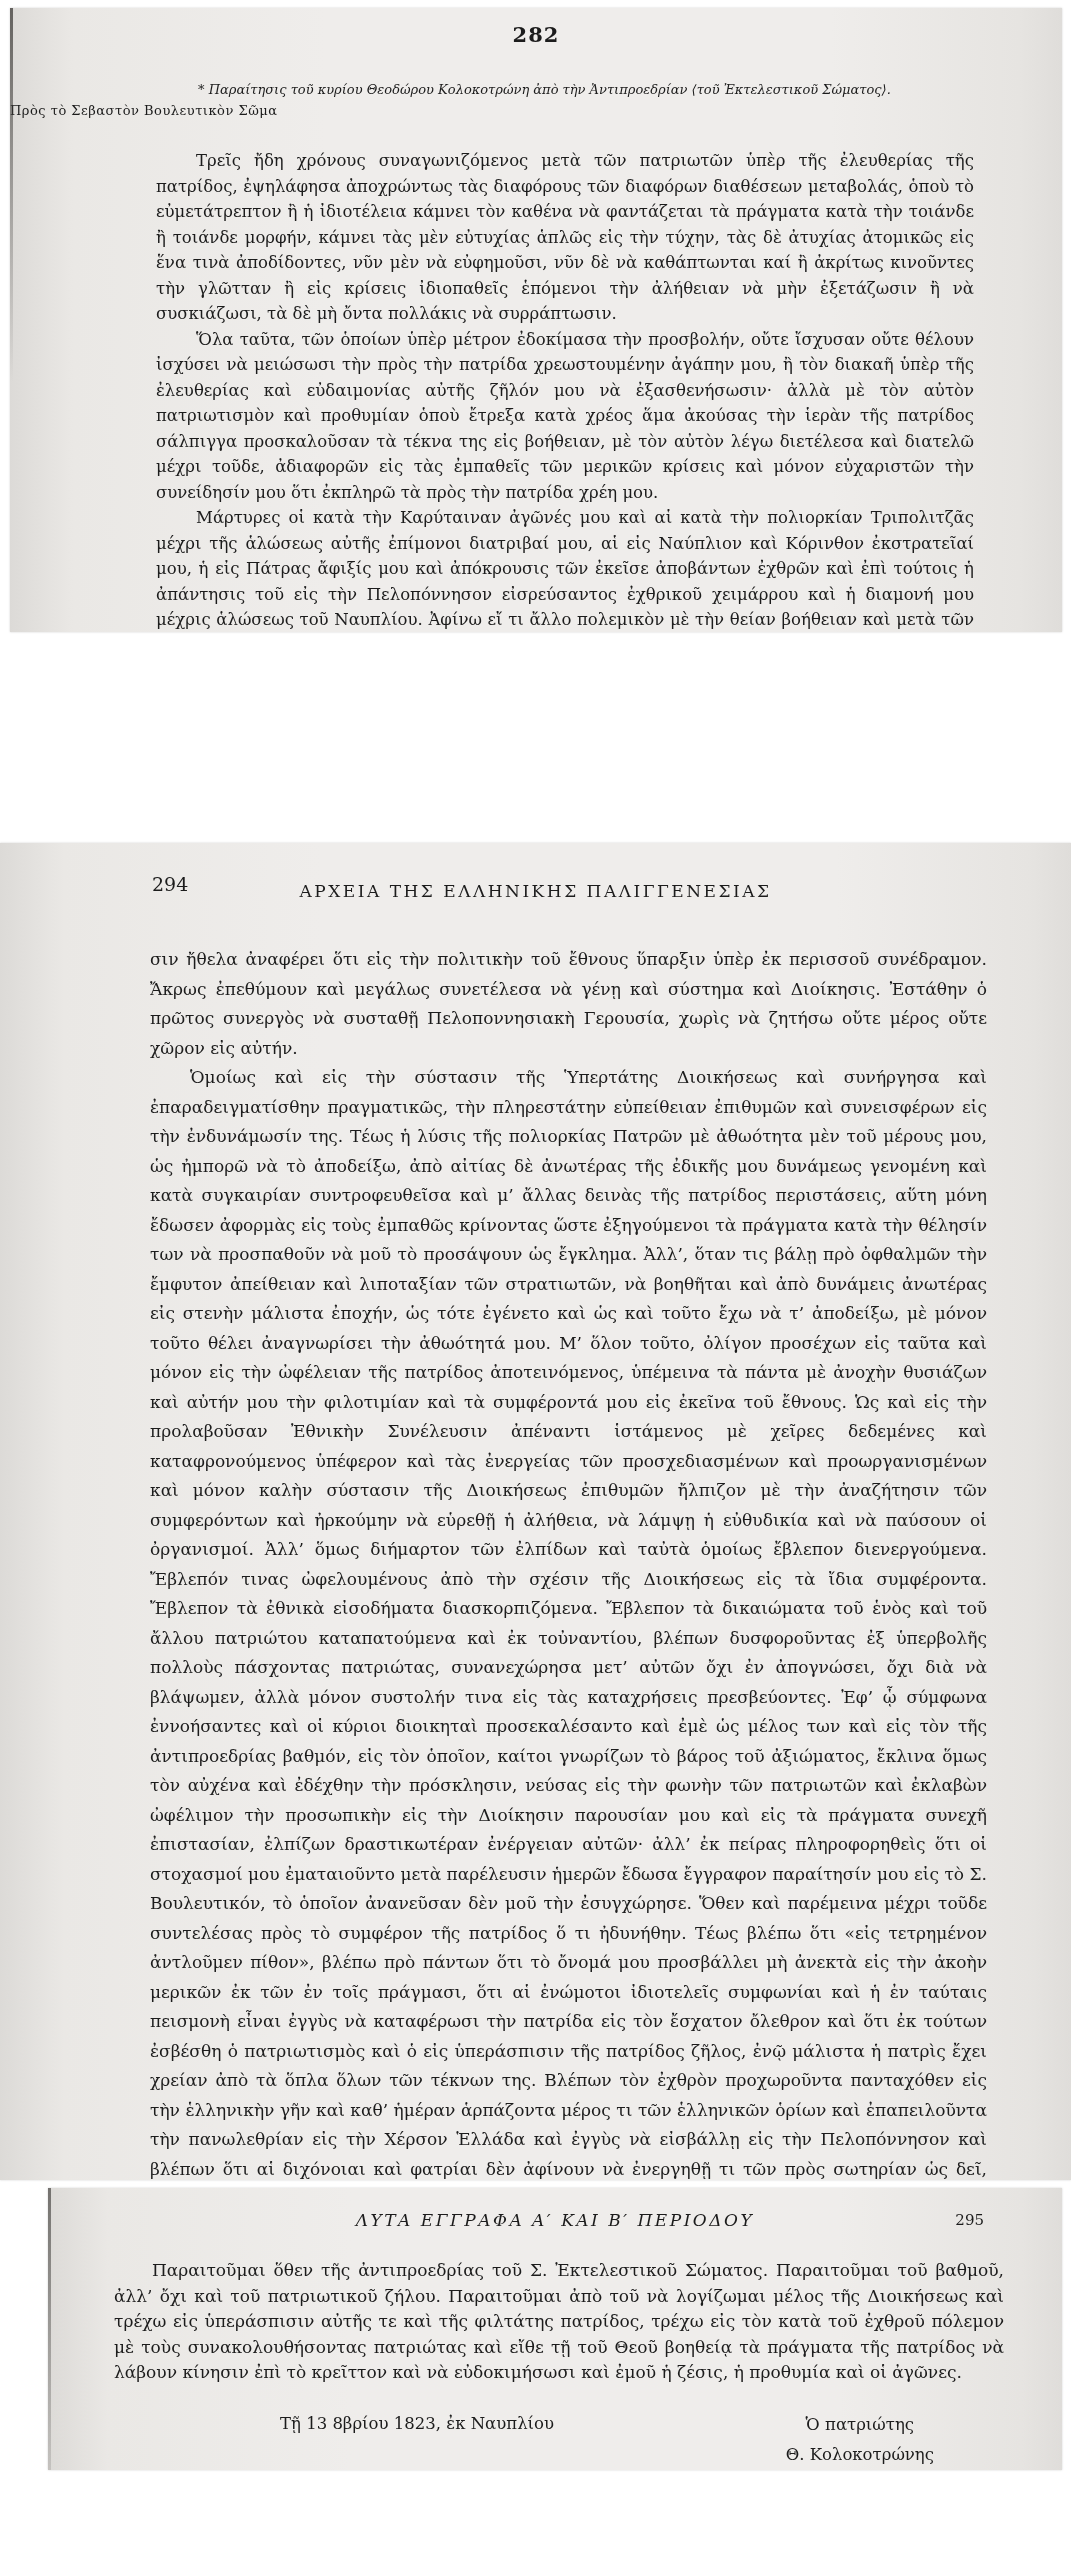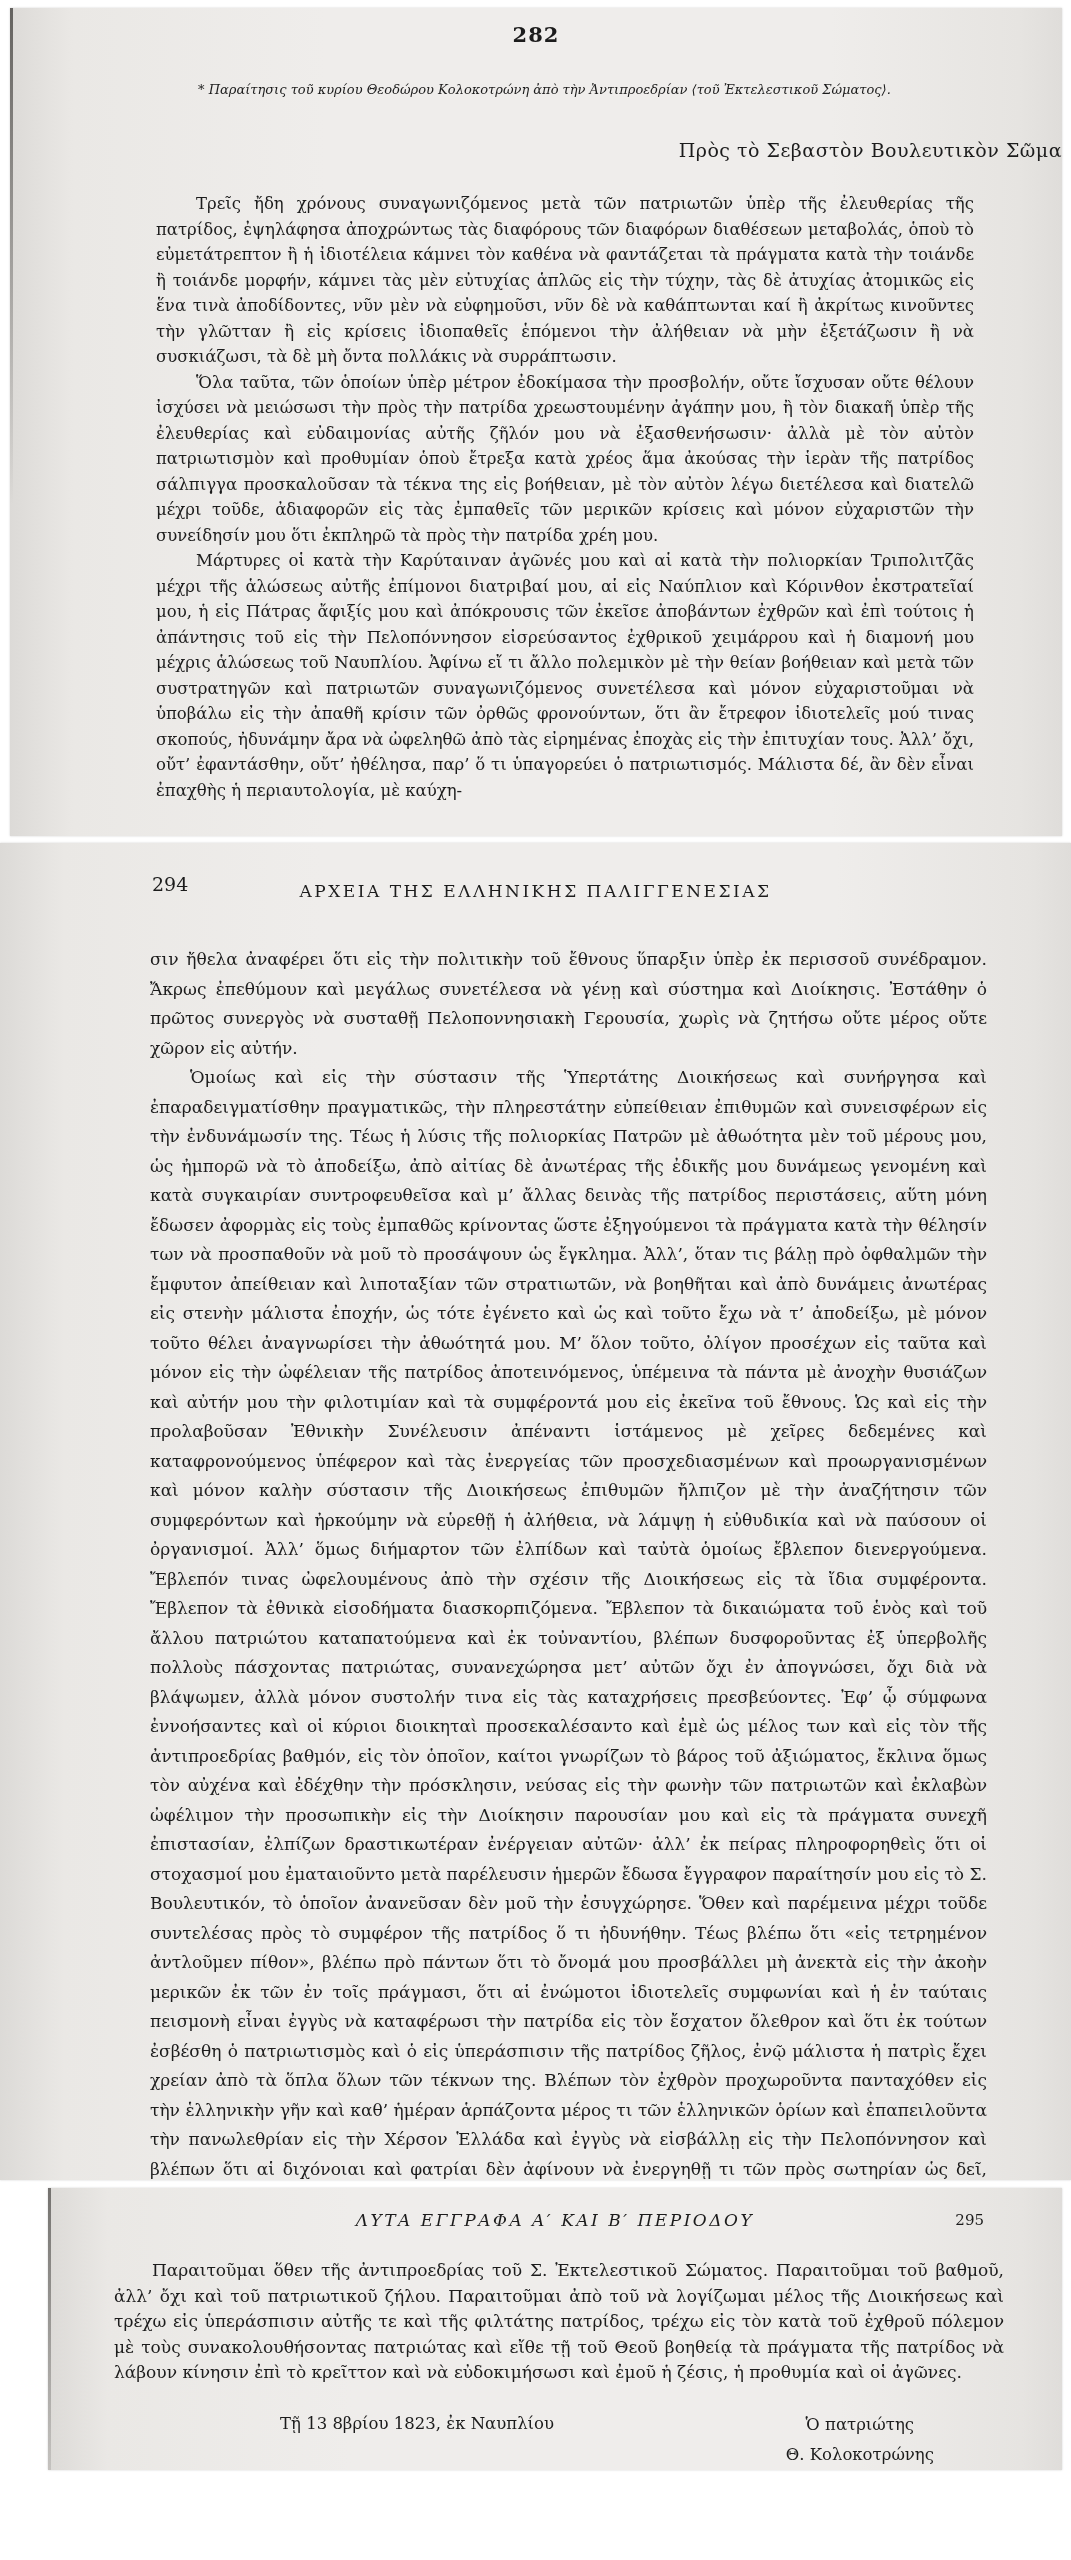--- a/index.html
+++ b/index.html
@@ -15,31 +15,31 @@
   }
   .edge-left{
     position:absolute;left:0;top:0;width:3px;height:60%;
     background:linear-gradient(180deg,rgba(60,58,55,.75),rgba(60,58,55,0));
   }
   .edge-left-full{
     position:absolute;left:0;top:0;width:3px;height:100%;
     background:linear-gradient(180deg,rgba(60,58,55,.65),rgba(60,58,55,.15));
   }
   
-  #scan-282{left:10px;top:8px;width:1052px;height:828px;}
+  #scan-282{left:10px;top:8px;width:1052px;height:624px;}
   .pagenum-center{
     text-align:center;font-weight:bold;font-size:21px;letter-spacing:1px;
     padding-top:14px;
   }
   .note{
     margin:30px 100px 0 188px;font-style:italic;font-size:13px;line-height:26px;
     text-align:justify;
   }
   .doc-heading{
-    text-align:right;font-size:19px;margin-top:36px;letter-spacing:.5px;
+    text-align:left;font-size:13px;letter-spacing:.5px;
   }
   .body-282{
     margin:30px 88px 0 146px;font-size:16.5px;line-height:25.5px;text-align:justify;
   }
   .body-282 p{margin:0;text-indent:40px;}
   
   #scan-294{left:0px;top:843px;width:1071px;height:1337px;}
   .head-row{position:relative;margin-top:30px;height:28px;}
   .head-294-num{position:absolute;left:152px;top:0;font-size:19px;}
   .head-294-title{

